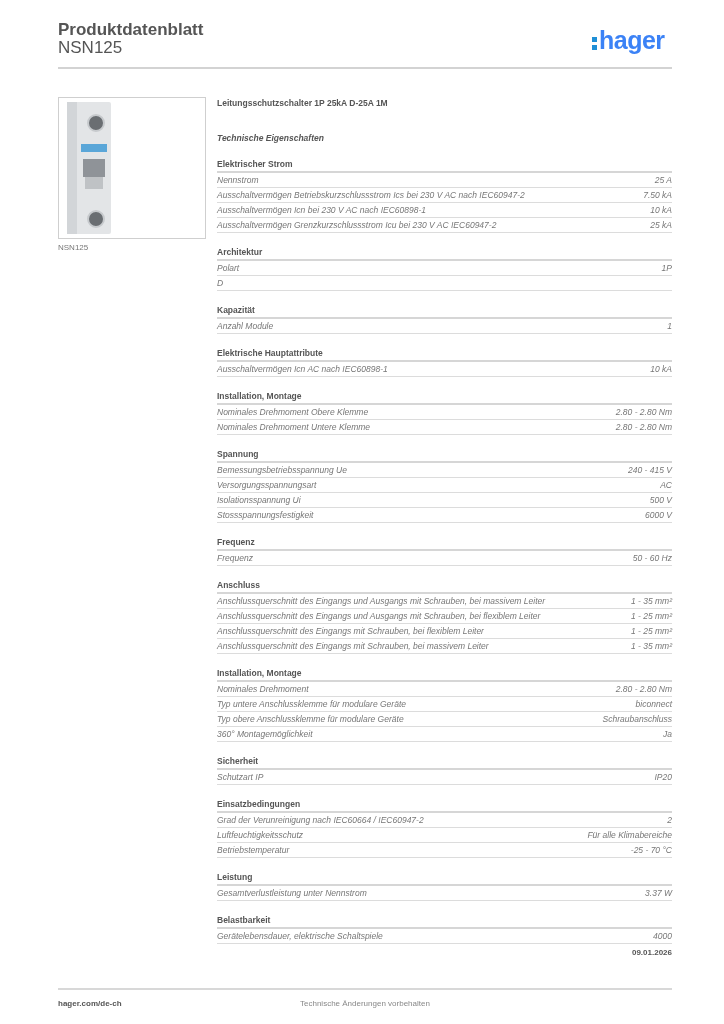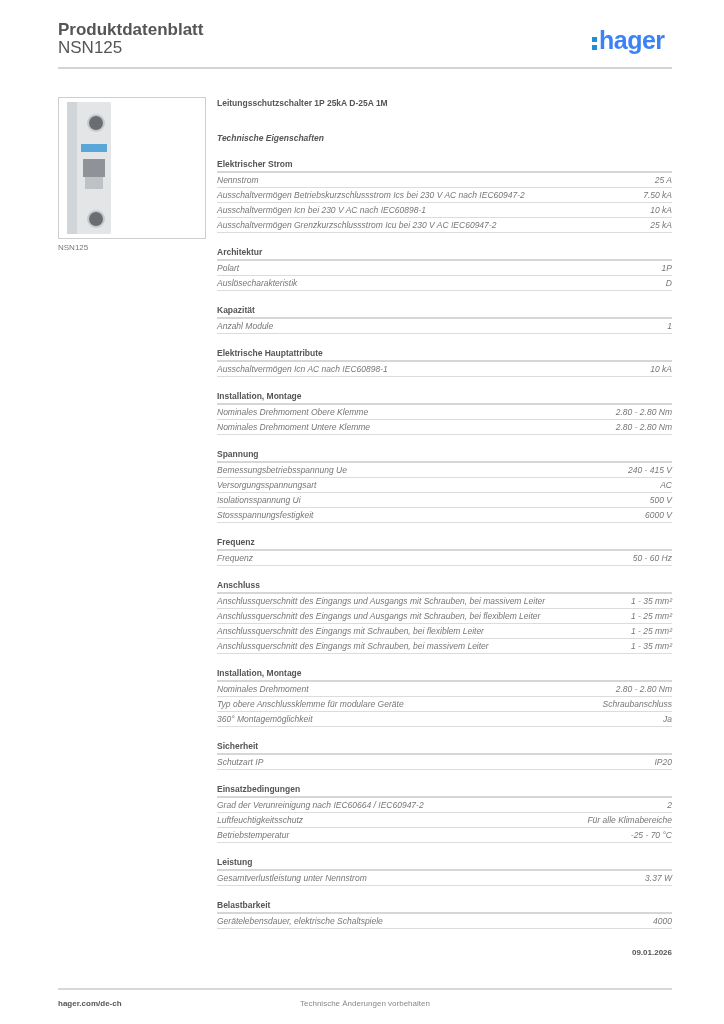--- a/index.html
+++ b/index.html
@@ -81,21 +81,20 @@
           <span class="val">25 kA</span>
         </div>
       </div>
       <div class="section">
         <div class="sec-title">Architektur</div>
         <div class="row">
           <span class="lbl">Polart</span>
           <span class="val">1P</span>
         </div>
         <div class="row">
-          <span class="lbl">Auslösecharakteristik</span>
           <span class="val">D</span>
         </div>
       </div>
       <div class="section">
         <div class="sec-title">Kapazität</div>
         <div class="row">
           <span class="lbl">Anzahl Module</span>
           <span class="val">1</span>
         </div>
       </div>
@@ -160,20 +159,24 @@
         <div class="row">
           <span class="lbl">Anschlussquerschnitt des Eingangs mit Schrauben, bei massivem Leiter</span>
           <span class="val">1 - 35 mm²</span>
         </div>
       </div>
       <div class="section">
         <div class="sec-title">Installation, Montage</div>
         <div class="row">
           <span class="lbl">Nominales Drehmoment</span>
           <span class="val">2.80 - 2.80 Nm</span>
+        </div>
+        <div class="row">
+          <span class="lbl">Typ untere Anschlussklemme für modulare Geräte</span>
+          <span class="val">biconnect</span>
         </div>
         <div class="row">
           <span class="lbl">Typ obere Anschlussklemme für modulare Geräte</span>
           <span class="val">Schraubanschluss</span>
         </div>
         <div class="row">
           <span class="lbl">360° Montagemöglichkeit</span>
           <span class="val">Ja</span>
         </div>
       </div>

